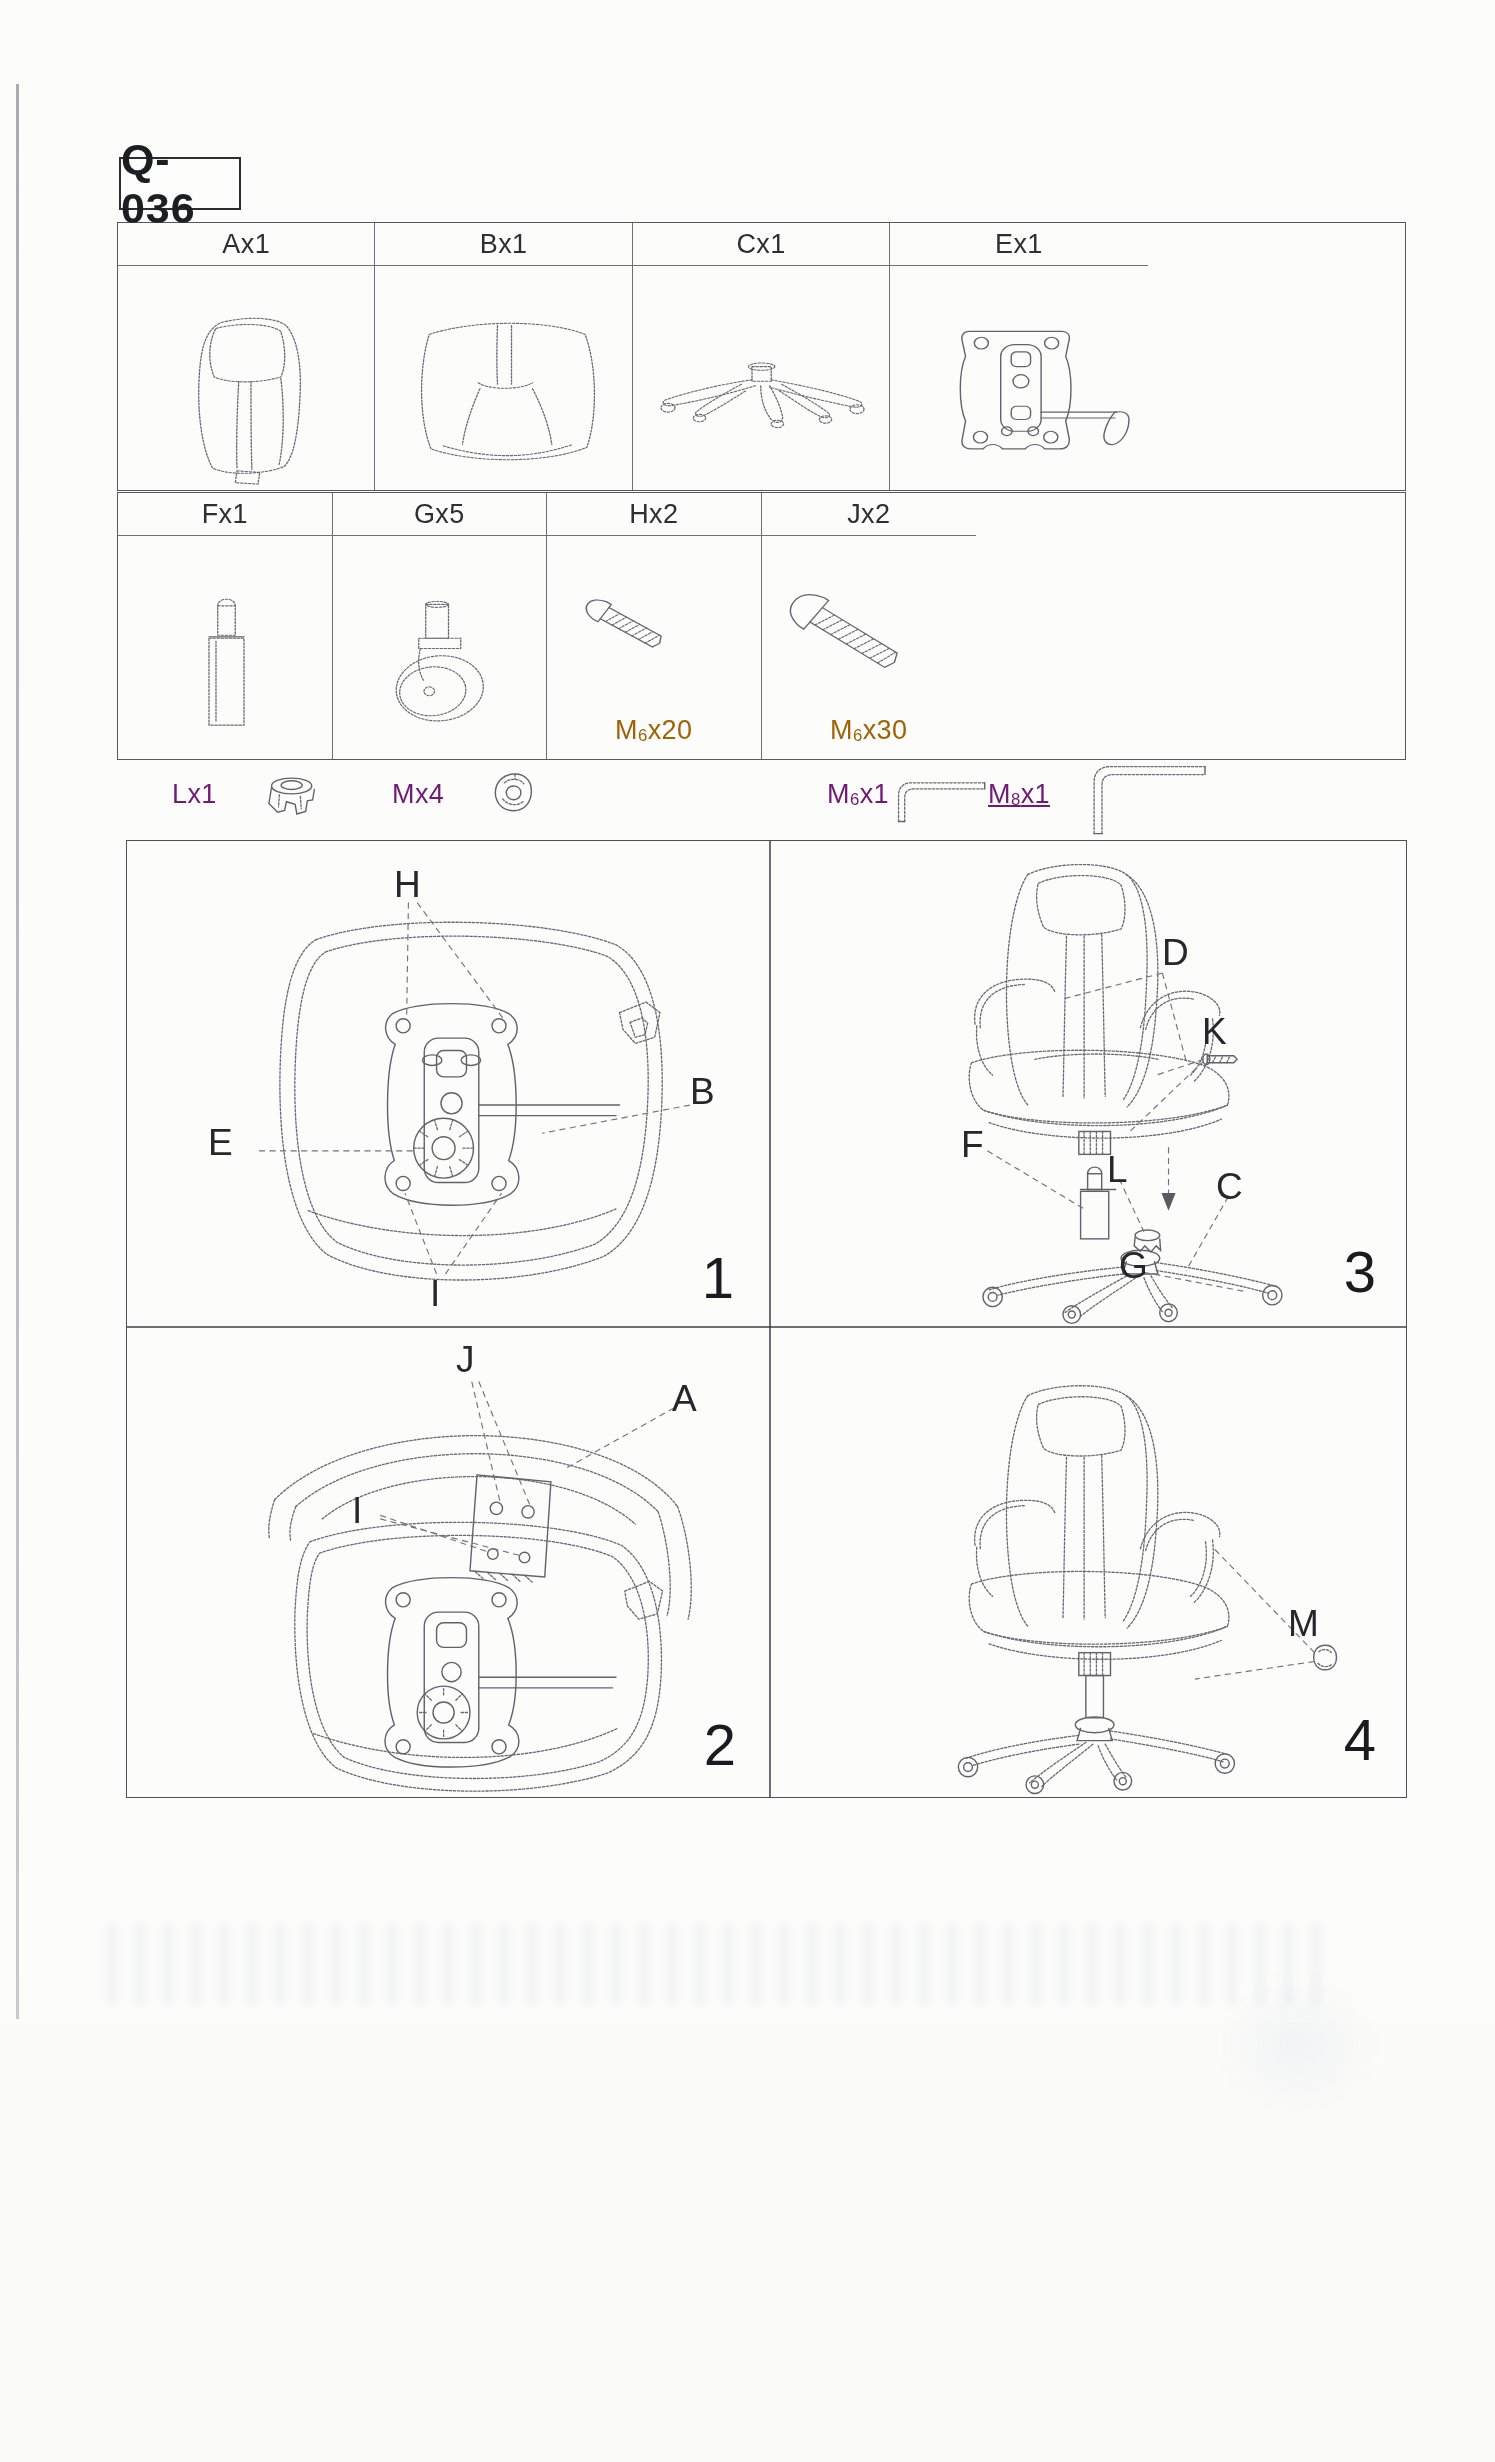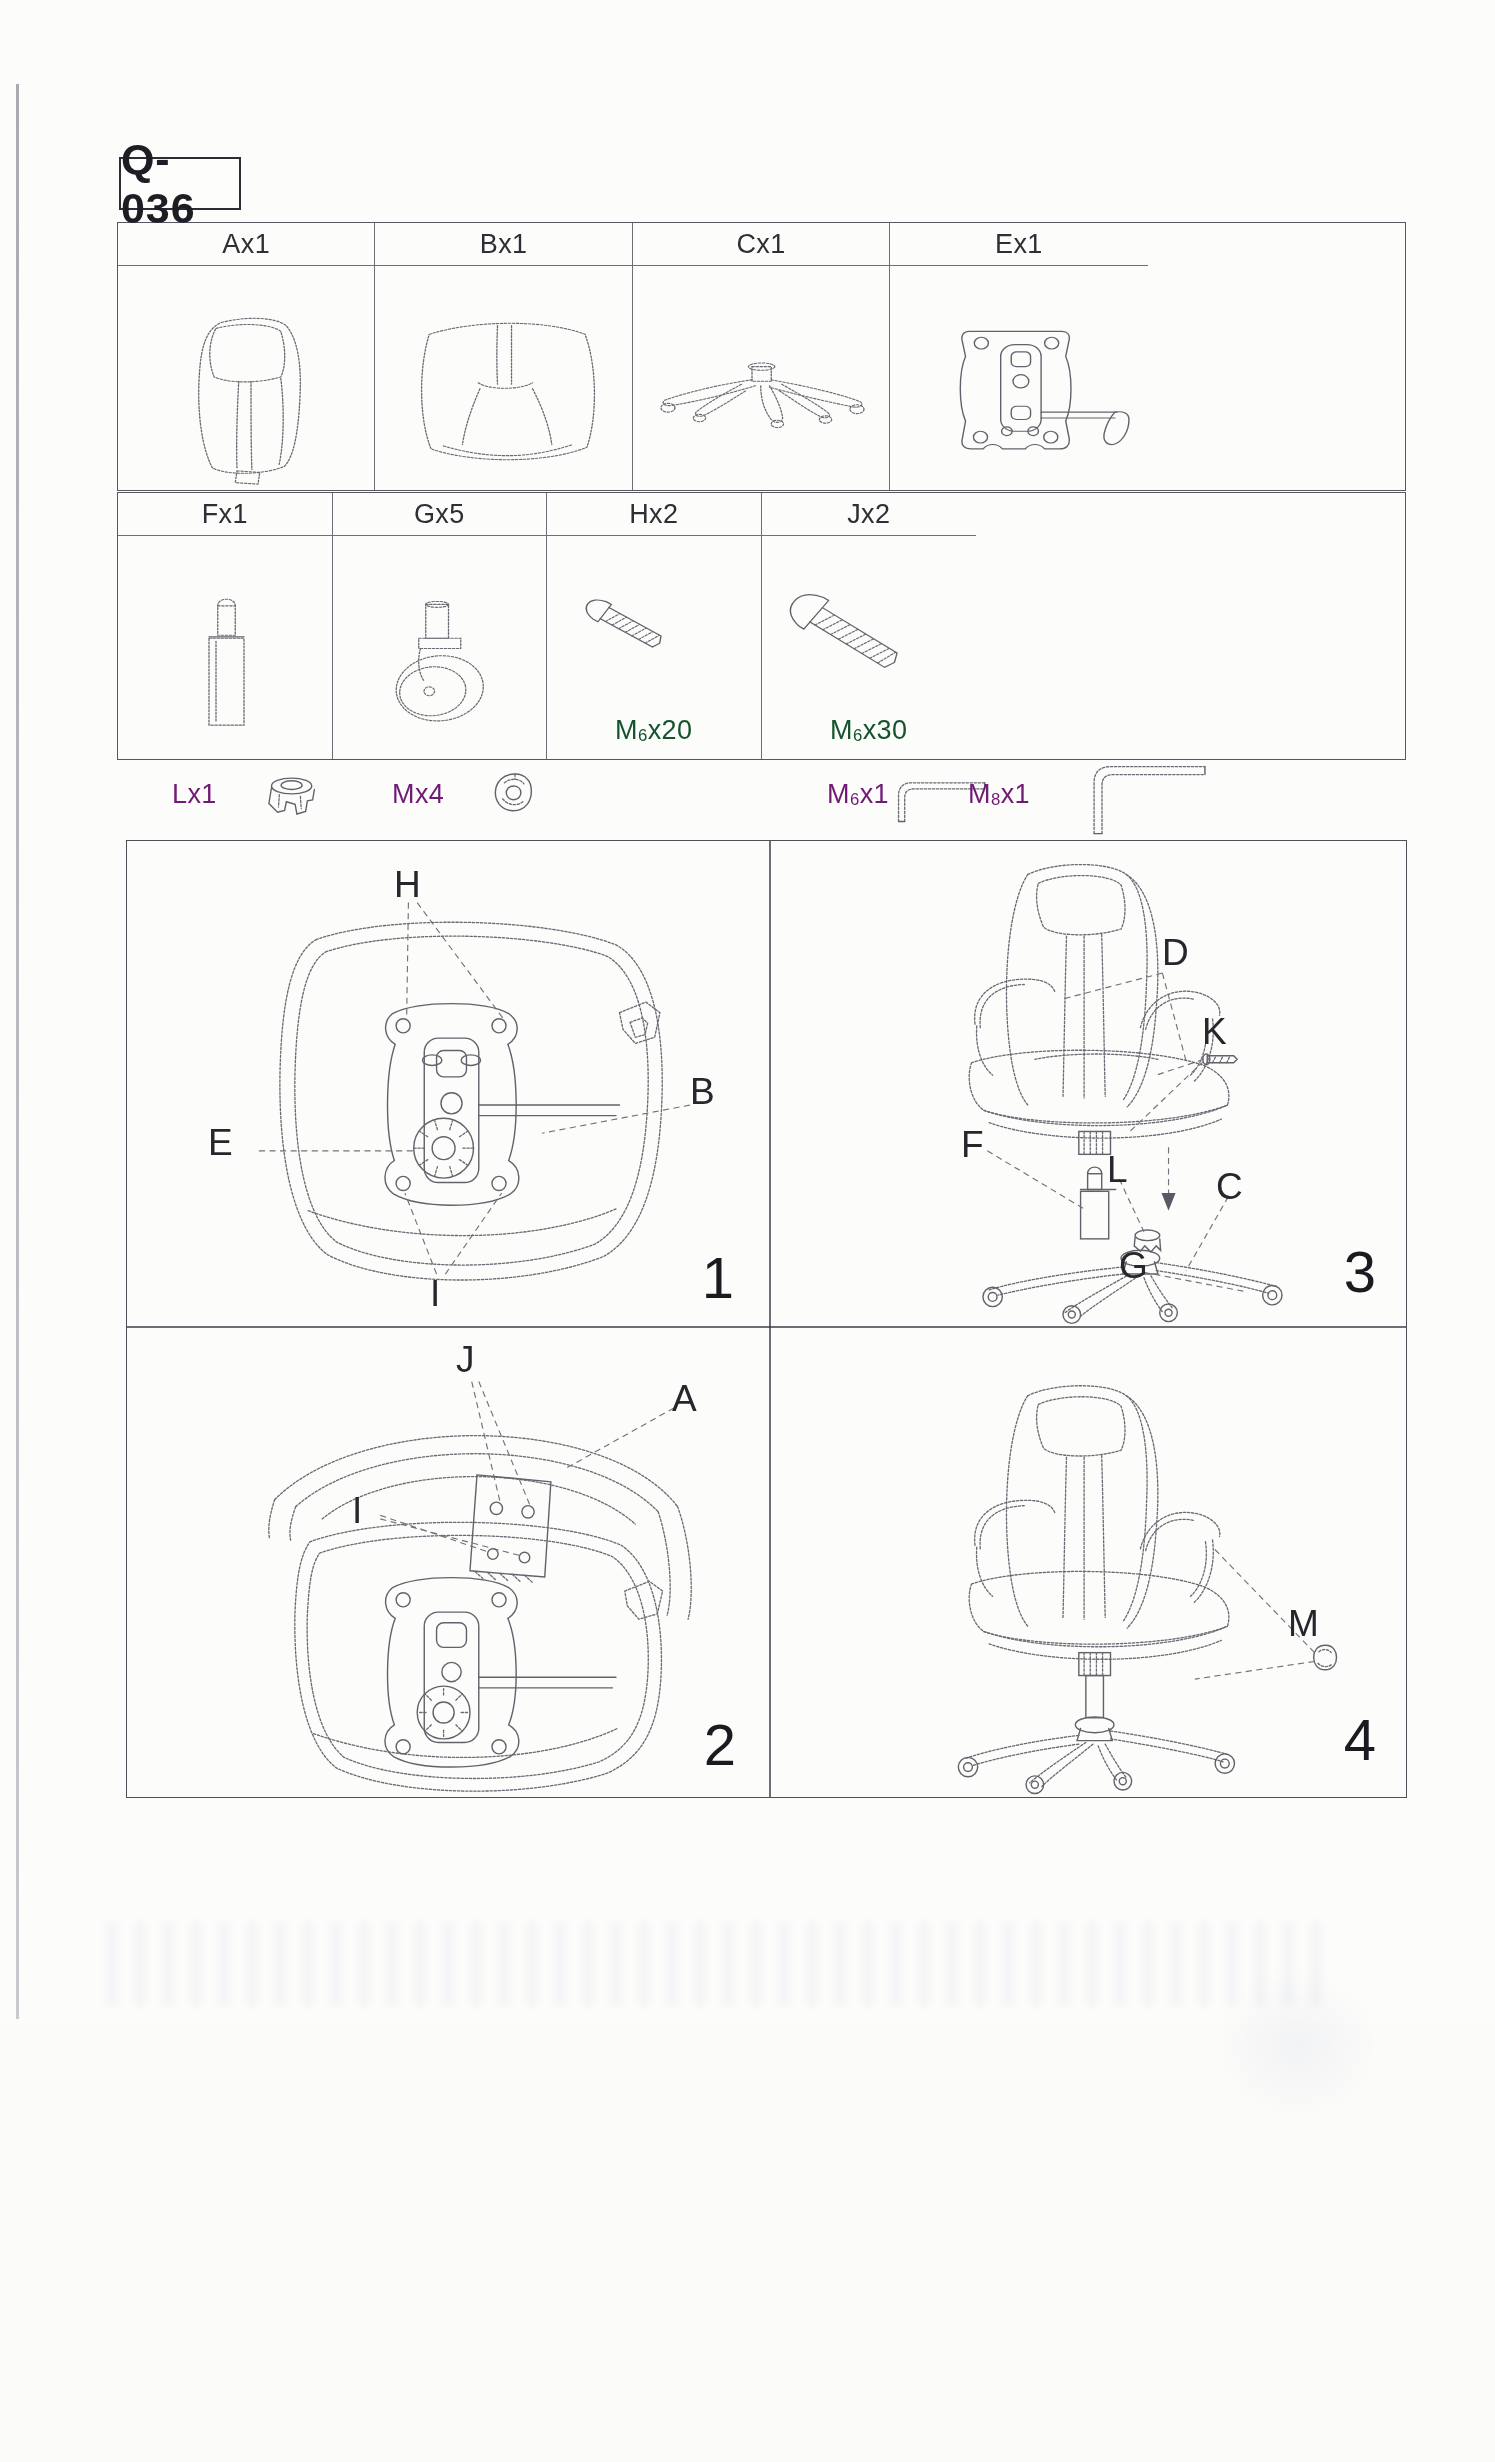--- a/index.html
+++ b/index.html
@@ -19,21 +19,21 @@
 
   .ptable{position:absolute;display:grid;border:1.6px solid rgba(45,45,58,.8);background:transparent;}
   .row1{left:117px;top:222px;width:1287px;height:267px;grid-template-columns:repeat(5,1fr);}
   .row2{left:117px;top:492px;width:1287px;height:266px;grid-template-columns:repeat(6,1fr);}
   .pcell{border-right:1.4px solid rgba(50,50,62,.7);display:flex;flex-direction:column;min-width:0;gap:36px;}
   .pcell:last-child{border-right:none;}
   .pcell-head{height:42px;border-bottom:1.4px solid rgba(50,50,62,.7);
     display:flex;align-items:center;justify-content:center;font-size:27px;color:#2e2e36;letter-spacing:0.4px;}
   .pcell-body{flex:1;position:relative;}
   .pcell-body svg{position:absolute;inset:0;width:100%;height:100%;}
-  .size{position:absolute;left:0;right:0;bottom:12.3px;text-align:center;font-size:27px;color:#14532d;letter-spacing:0.4px;}
+  .size{position:absolute;left:0;right:0;bottom:12.3px;text-align:center;font-size:27px;color:#a16207;letter-spacing:0.4px;}
   .subn{font-size:.62em;vertical-align:-.14em;}
 
   .hw-item{position:absolute;font-size:27px;color:#701a75;letter-spacing:0.4px;}
   .hw-icon{position:absolute;}
 
   .grid{position:absolute;left:126px;top:840px;width:1279px;height:956px;border:1.8px solid rgba(40,40,52,.82);}
   .vdiv{position:absolute;left:642px;top:0;width:1.8px;height:100%;background:rgba(50,50,62,.7);}
   .hdiv{position:absolute;left:0;top:485px;width:100%;height:1.8px;background:rgba(50,50,62,.7);}
   .panel{position:absolute;overflow:hidden;}
   .p1{left:0;top:0;width:642px;height:485px;}
@@ -213,21 +213,21 @@
   <path class="sk" d="M34,8 L34,14"></path>
 </svg>
 
 <div class="hw-item" style="left:827px;top:779px;"><span>M</span><span class="subn">6</span><span>x1</span></div>
 <svg class="hw-icon" style="left:886px;top:774px;" width="106" height="51" viewBox="0 0 120 58">
   <path class="sk" d="M14,54 L14,24 C14,15 20,10 28,10 L112,10"></path>
   <path class="sk" d="M21,54 L21,27 C21,20 25,17 31,17 L112,17"></path>
   <path class="sk2" d="M14,54 L21,54 M112,10 L112,17"></path>
 </svg>
 
-<div class="hw-item" style="left:968px;top:779px;"><span>M</span><span class="subn">8</span><span>x1</span></div>
+<div class="hw-item" style="left:988px;top:779px;text-decoration:underline;"><span>M</span><span class="subn">8</span><span>x1</span></div>
 <svg class="hw-icon" style="left:1080px;top:756px;" width="132" height="83" viewBox="0 0 150 94">
   <path class="sk" d="M16,88 L16,30 C16,17 24,12 34,12 L142,12"></path>
   <path class="sk" d="M25,88 L25,33 C25,24 30,21 38,21 L142,21"></path>
   <path class="sk2" d="M16,88 L25,88 M142,12 L142,21"></path>
 </svg>
 
 <div class="grid">
   <div class="vdiv"></div>
   <div class="hdiv"></div>
 

